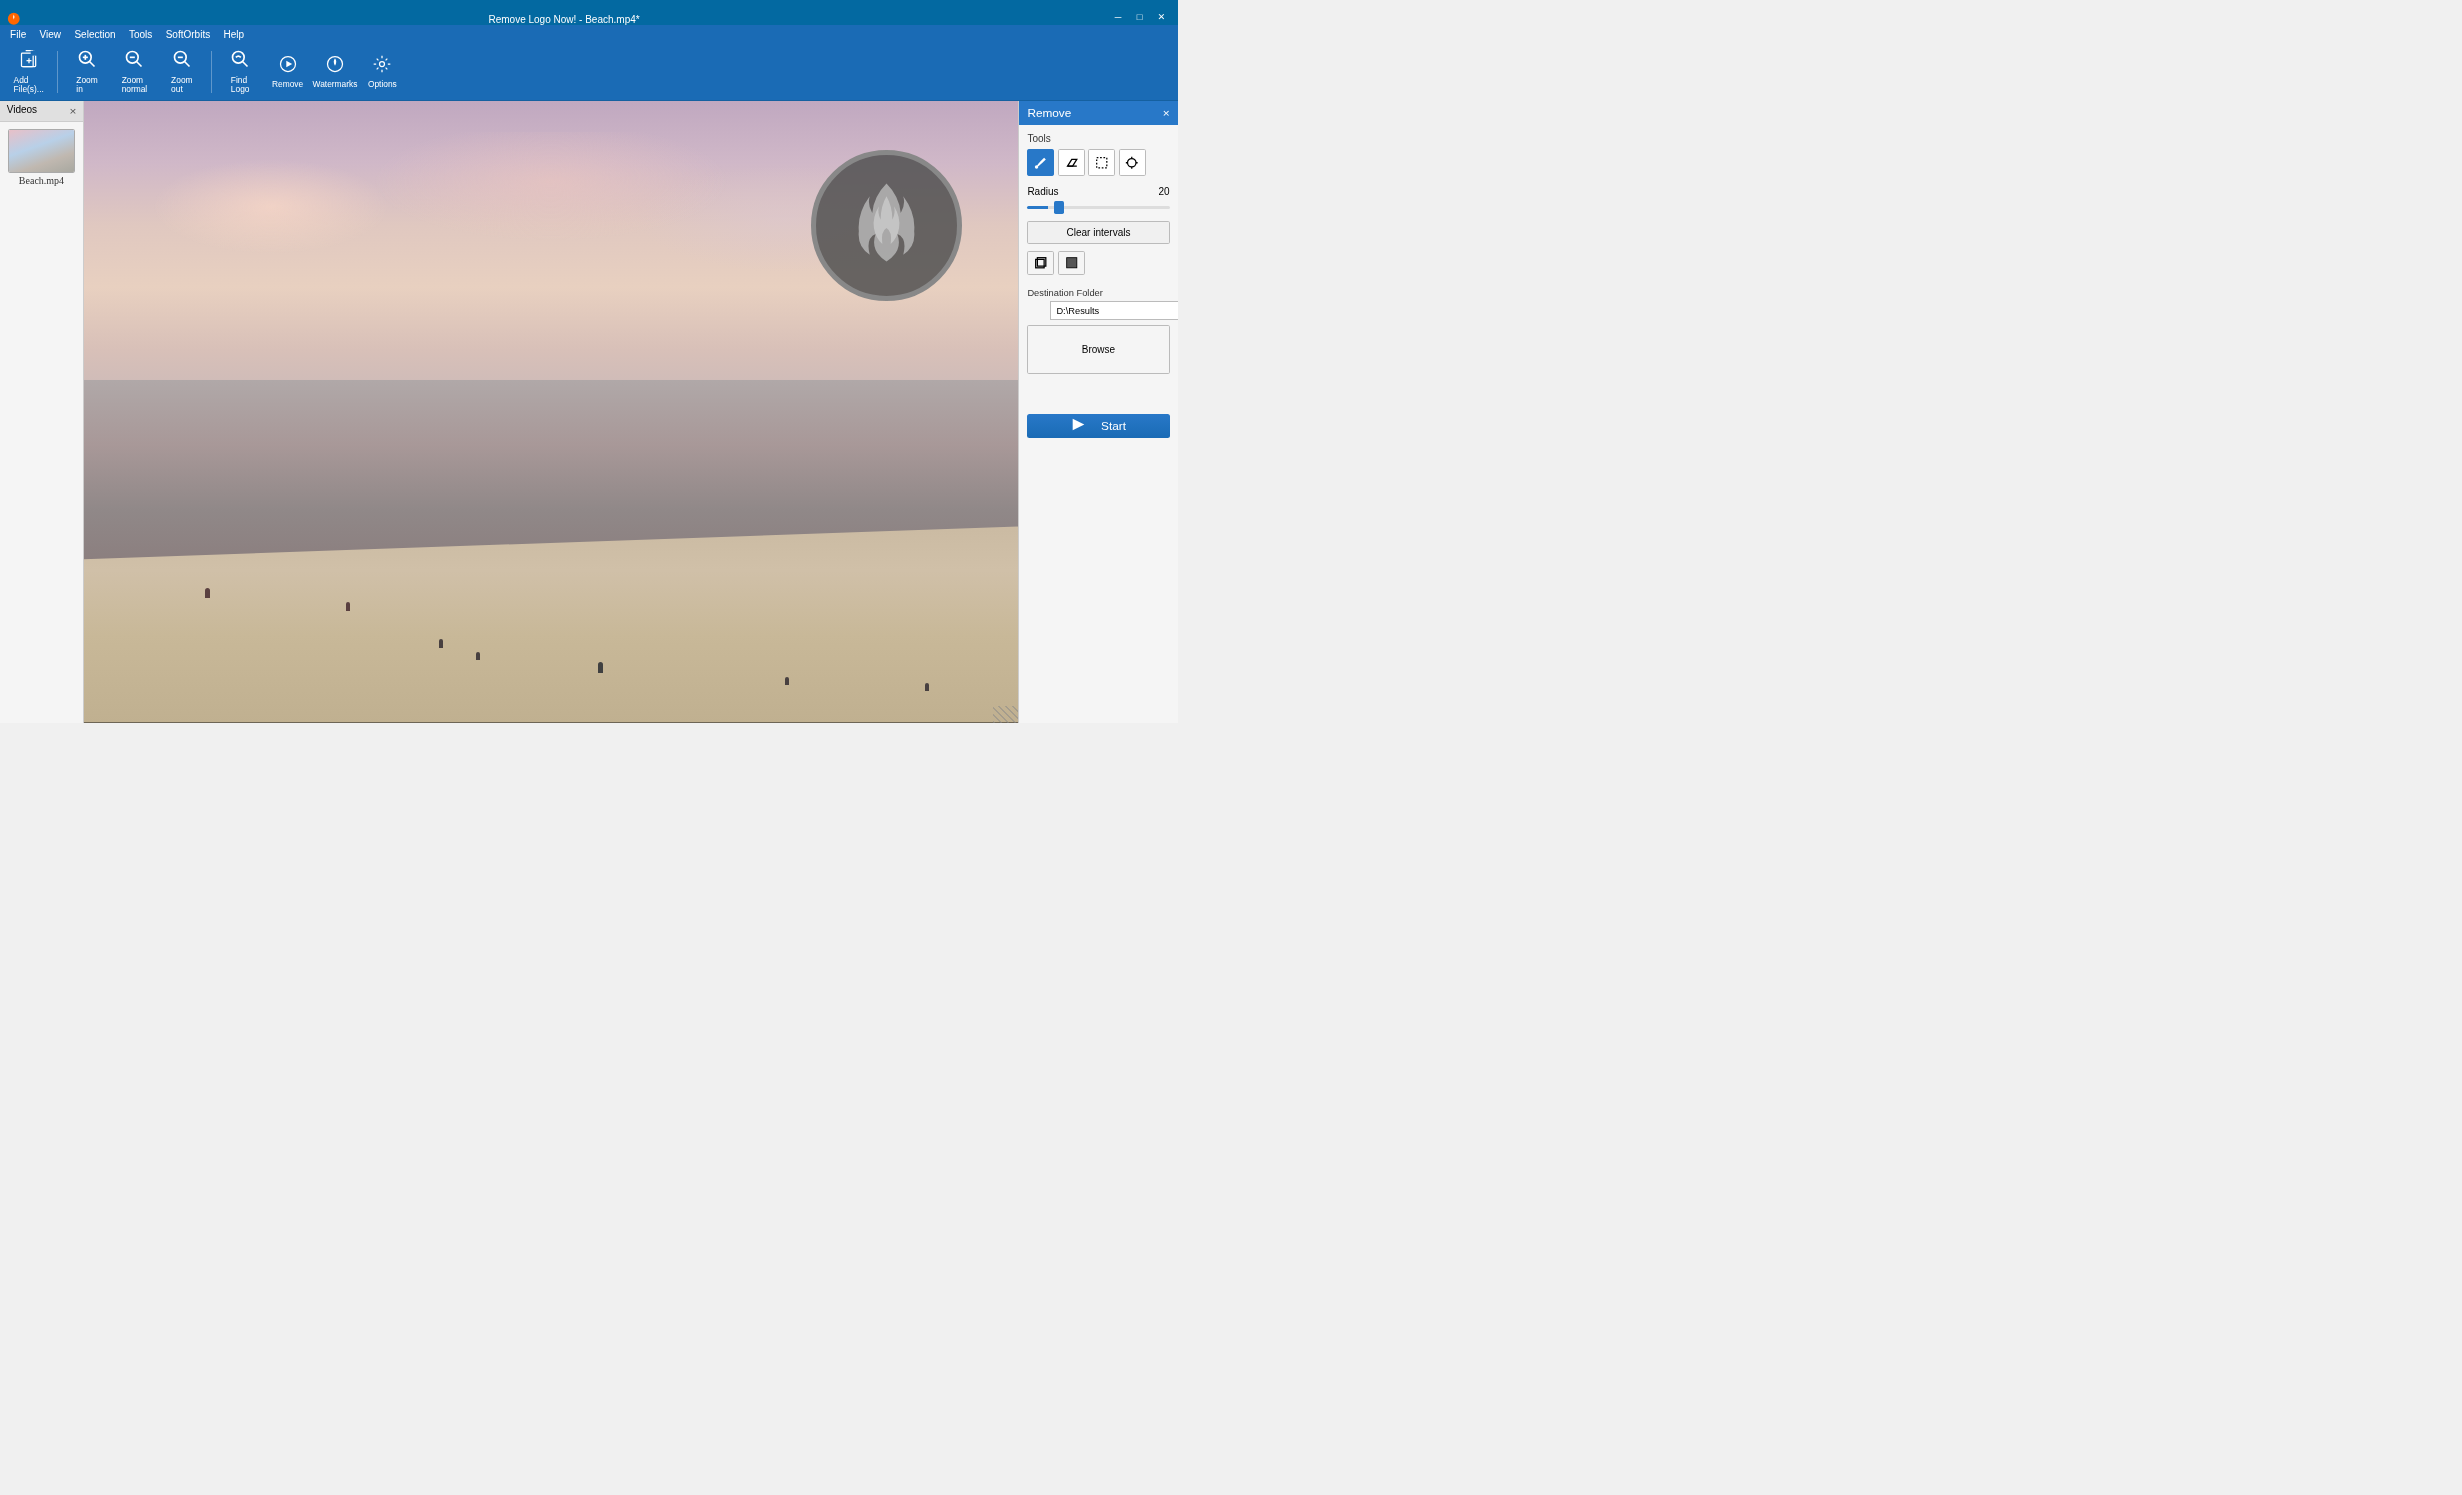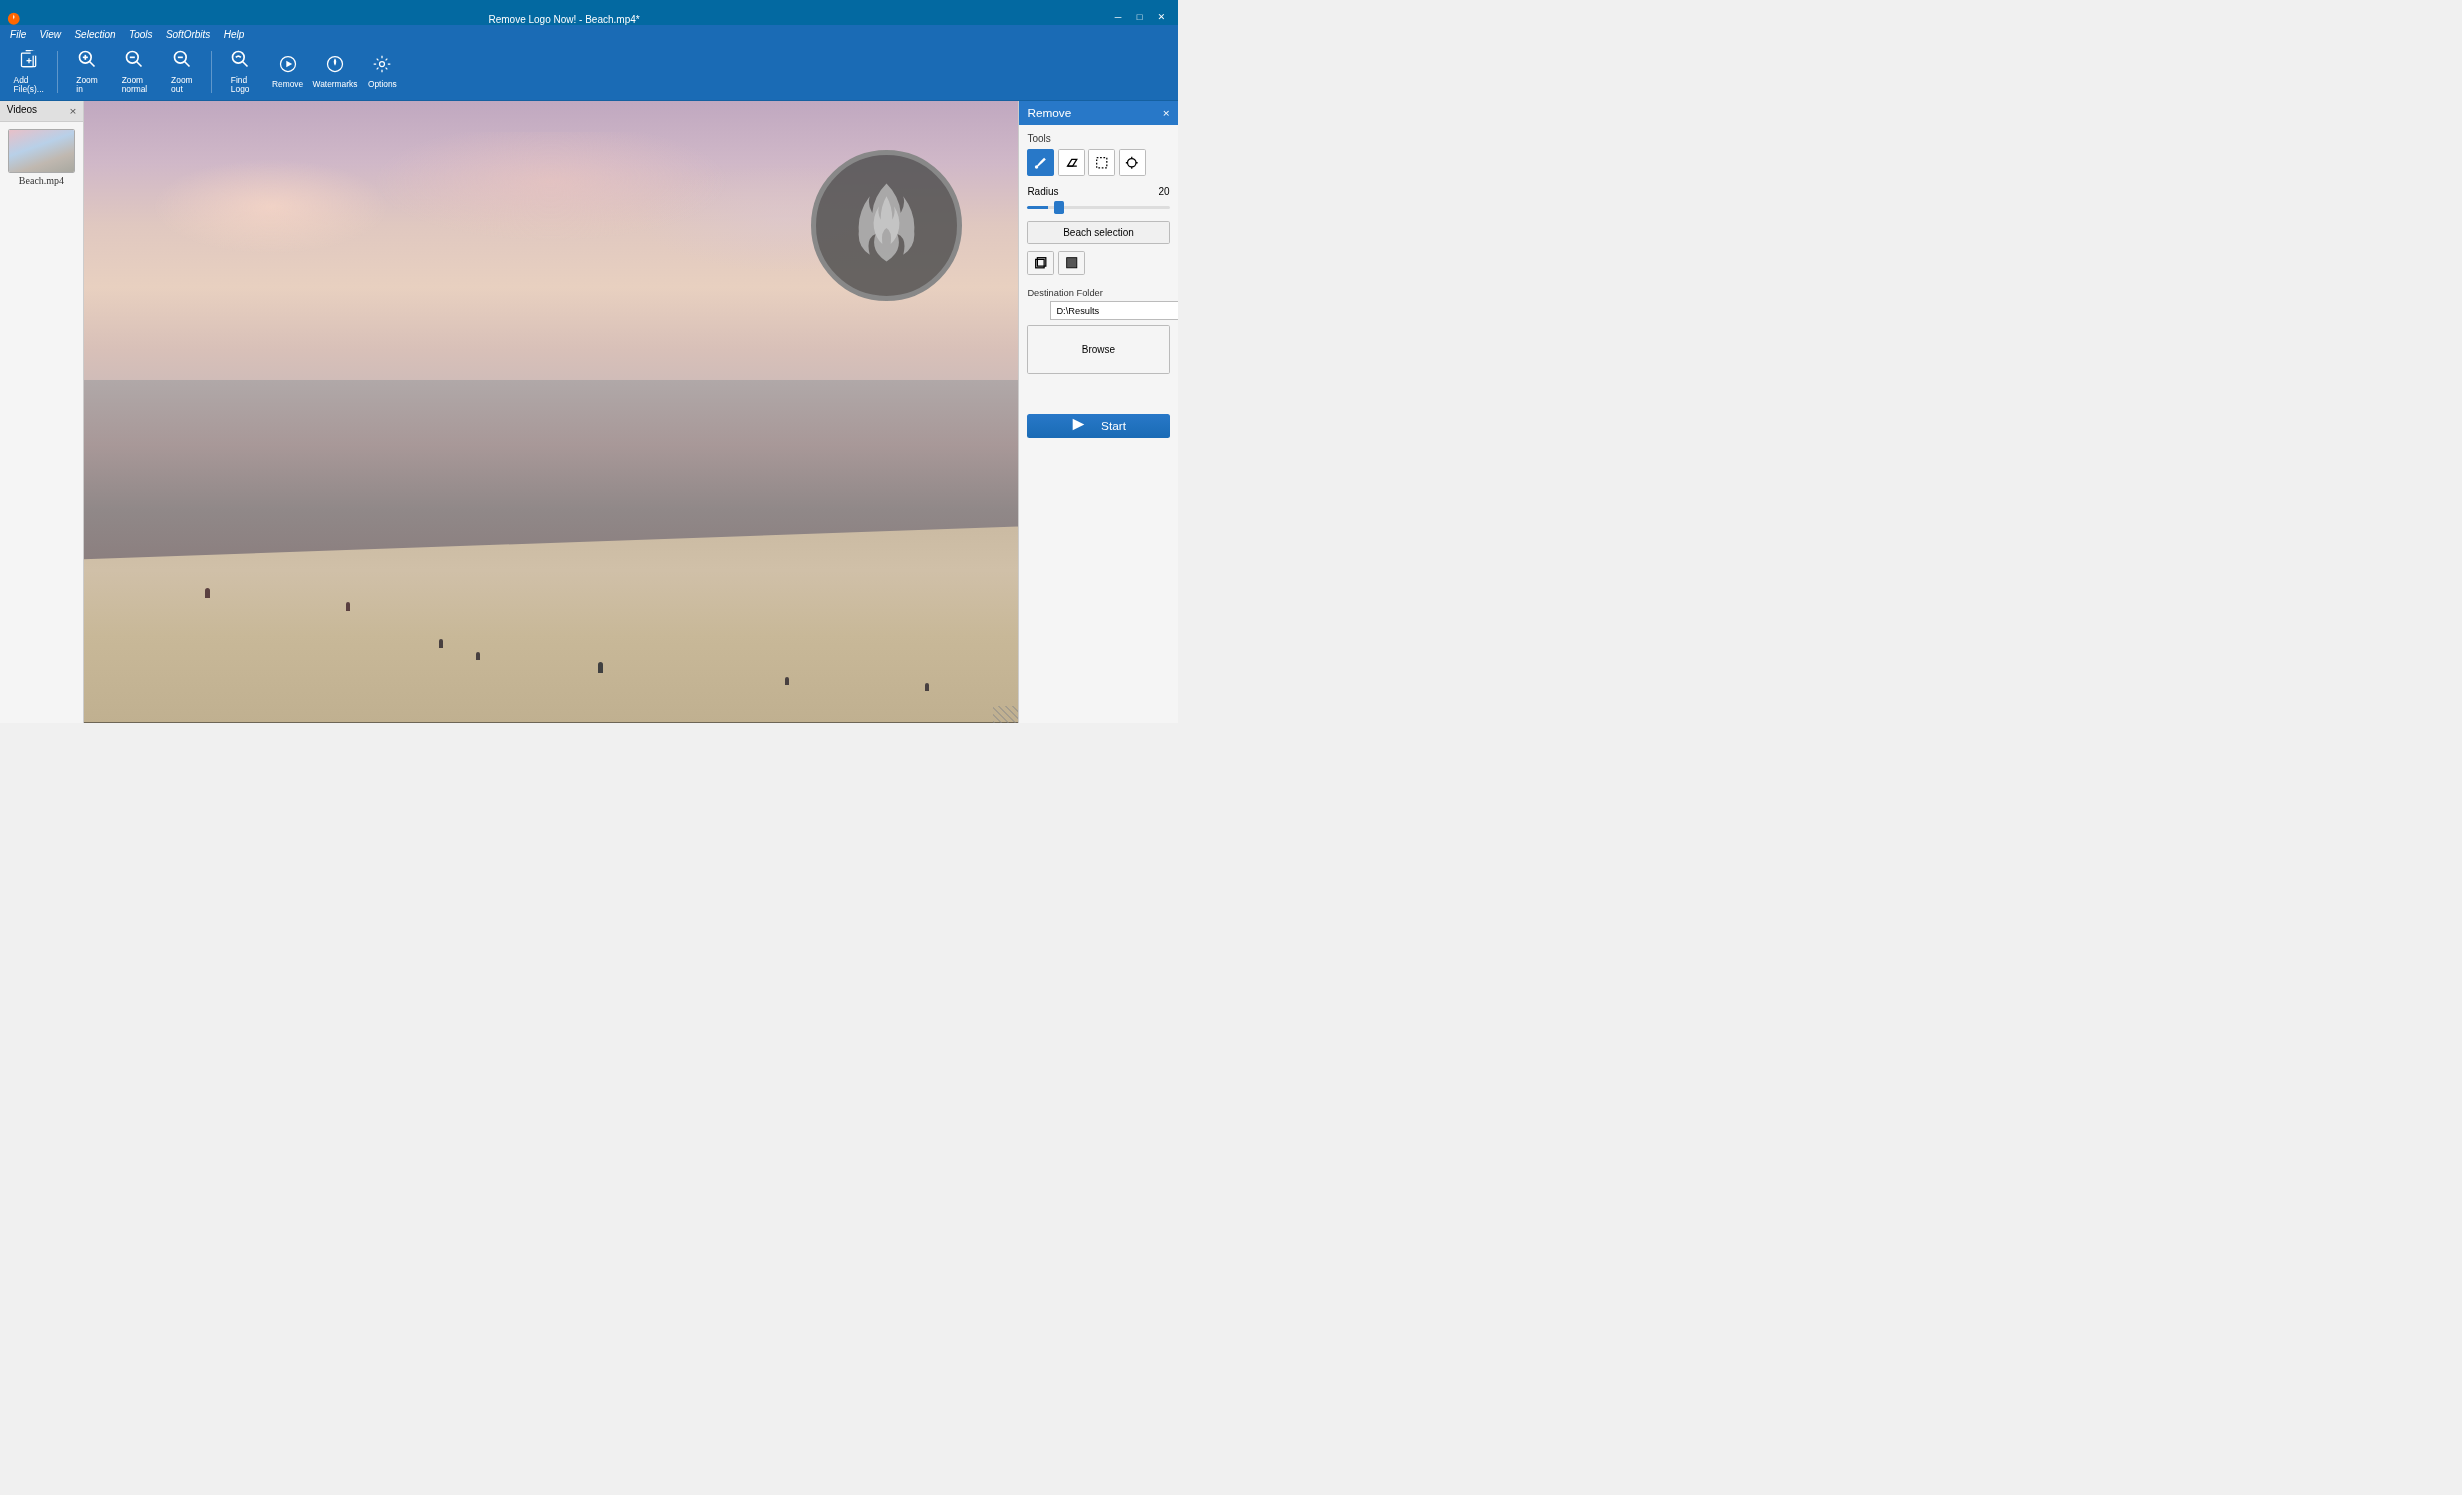--- a/index.html
+++ b/index.html
@@ -29,21 +29,20 @@
       display: flex;
       align-items: center;
       padding: 0 3.4px;
       color: white;
     }
     #menubar .menu-item {
       padding: 1.7px 6.7px;
       cursor: pointer;
       font-size: 10px;
       border-radius: 1.7px;
-      font-style: italic;
     }
 
     
     #toolbar {
       background: #1a6bb5;
       height: 57px;
       display: flex;
       align-items: center;
       padding: 3.4px 6.7px;
       gap: 3.4px;
@@ -620,21 +619,21 @@
       
       <div class="radius-section">
         <div class="radius-label">
           <span>Radius</span>
           <span>20</span>
         </div>
         <input type="range" class="radius-slider" min="0" max="100" value="20" style="">
       </div>
 
       
-      <button class="clear-btn">Beach selection</button>
+      <button class="clear-btn">Clear intervals</button>
 
       
       <div class="action-btns">
         <button class="action-icon-btn" title="Copy frame">
           <svg width="13.5" height="13.5" viewBox="0 0 16 16">
             <rect x="2" y="4" width="10" height="10" fill="none" stroke="currentColor" stroke-width="1.5"></rect>
             <rect x="4" y="2" width="10" height="10" fill="none" stroke="currentColor" stroke-width="1.5"></rect>
           </svg>
         </button>
         <button class="action-icon-btn" title="Paste frame">

